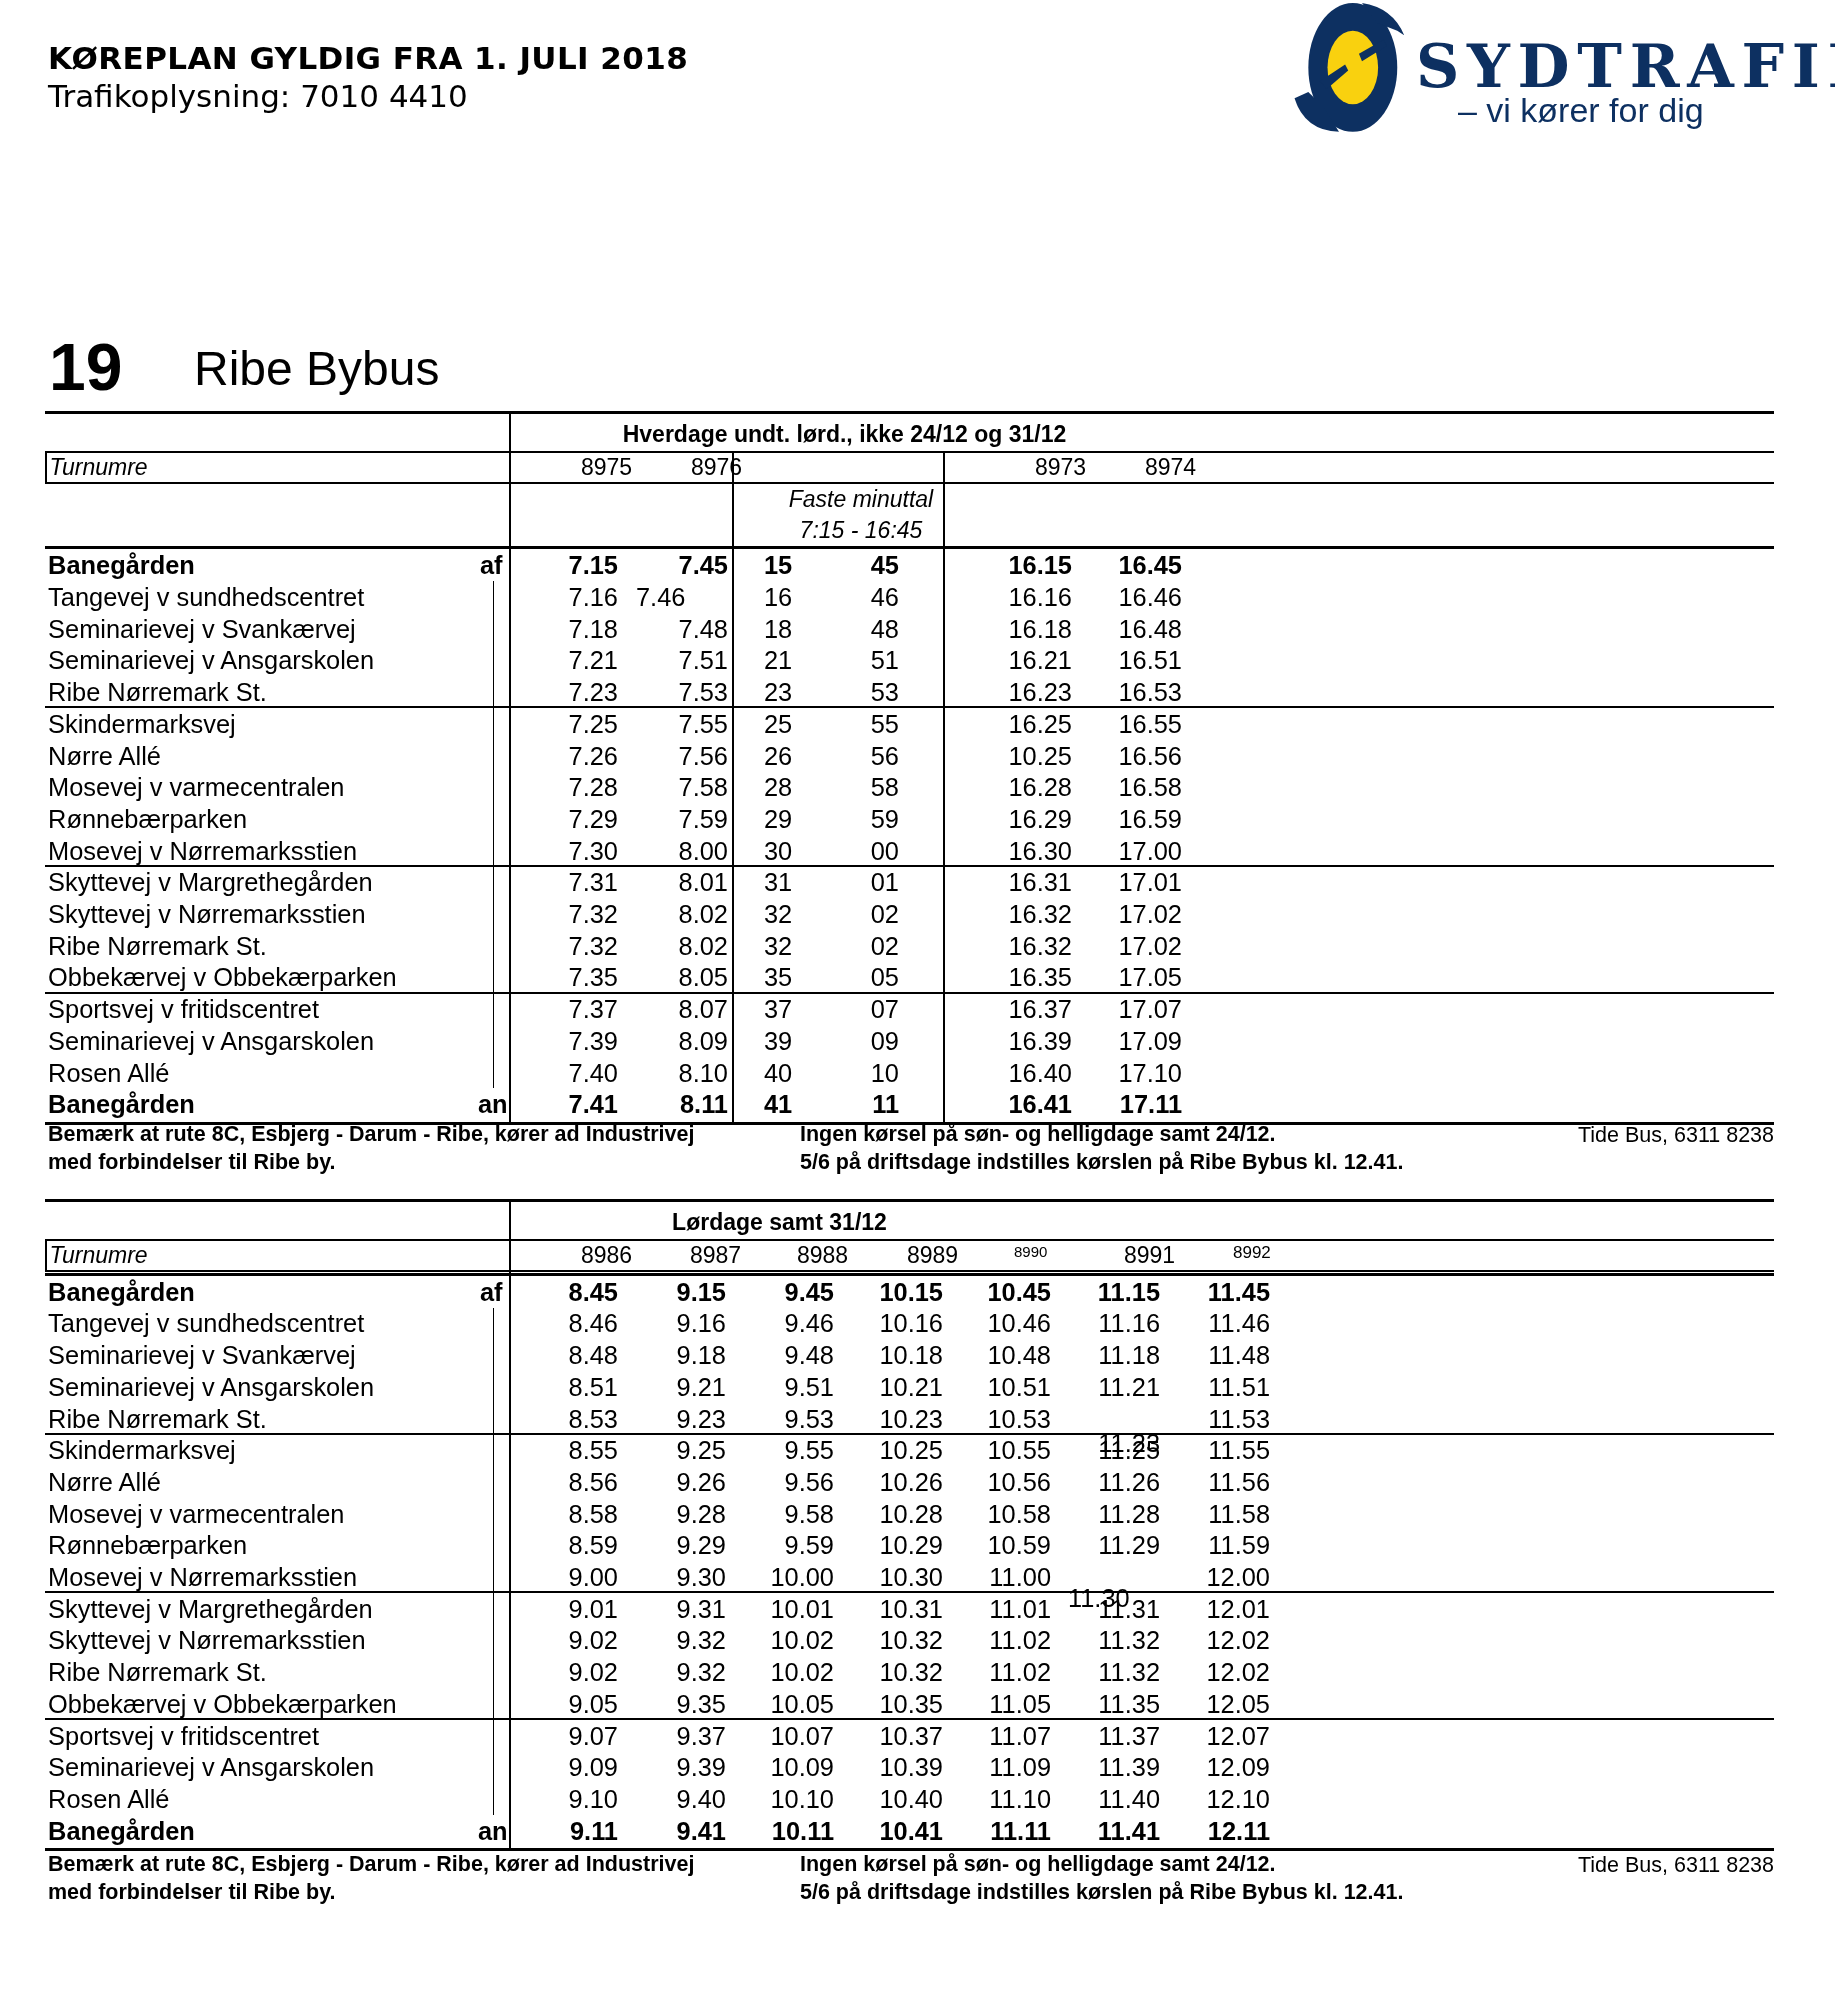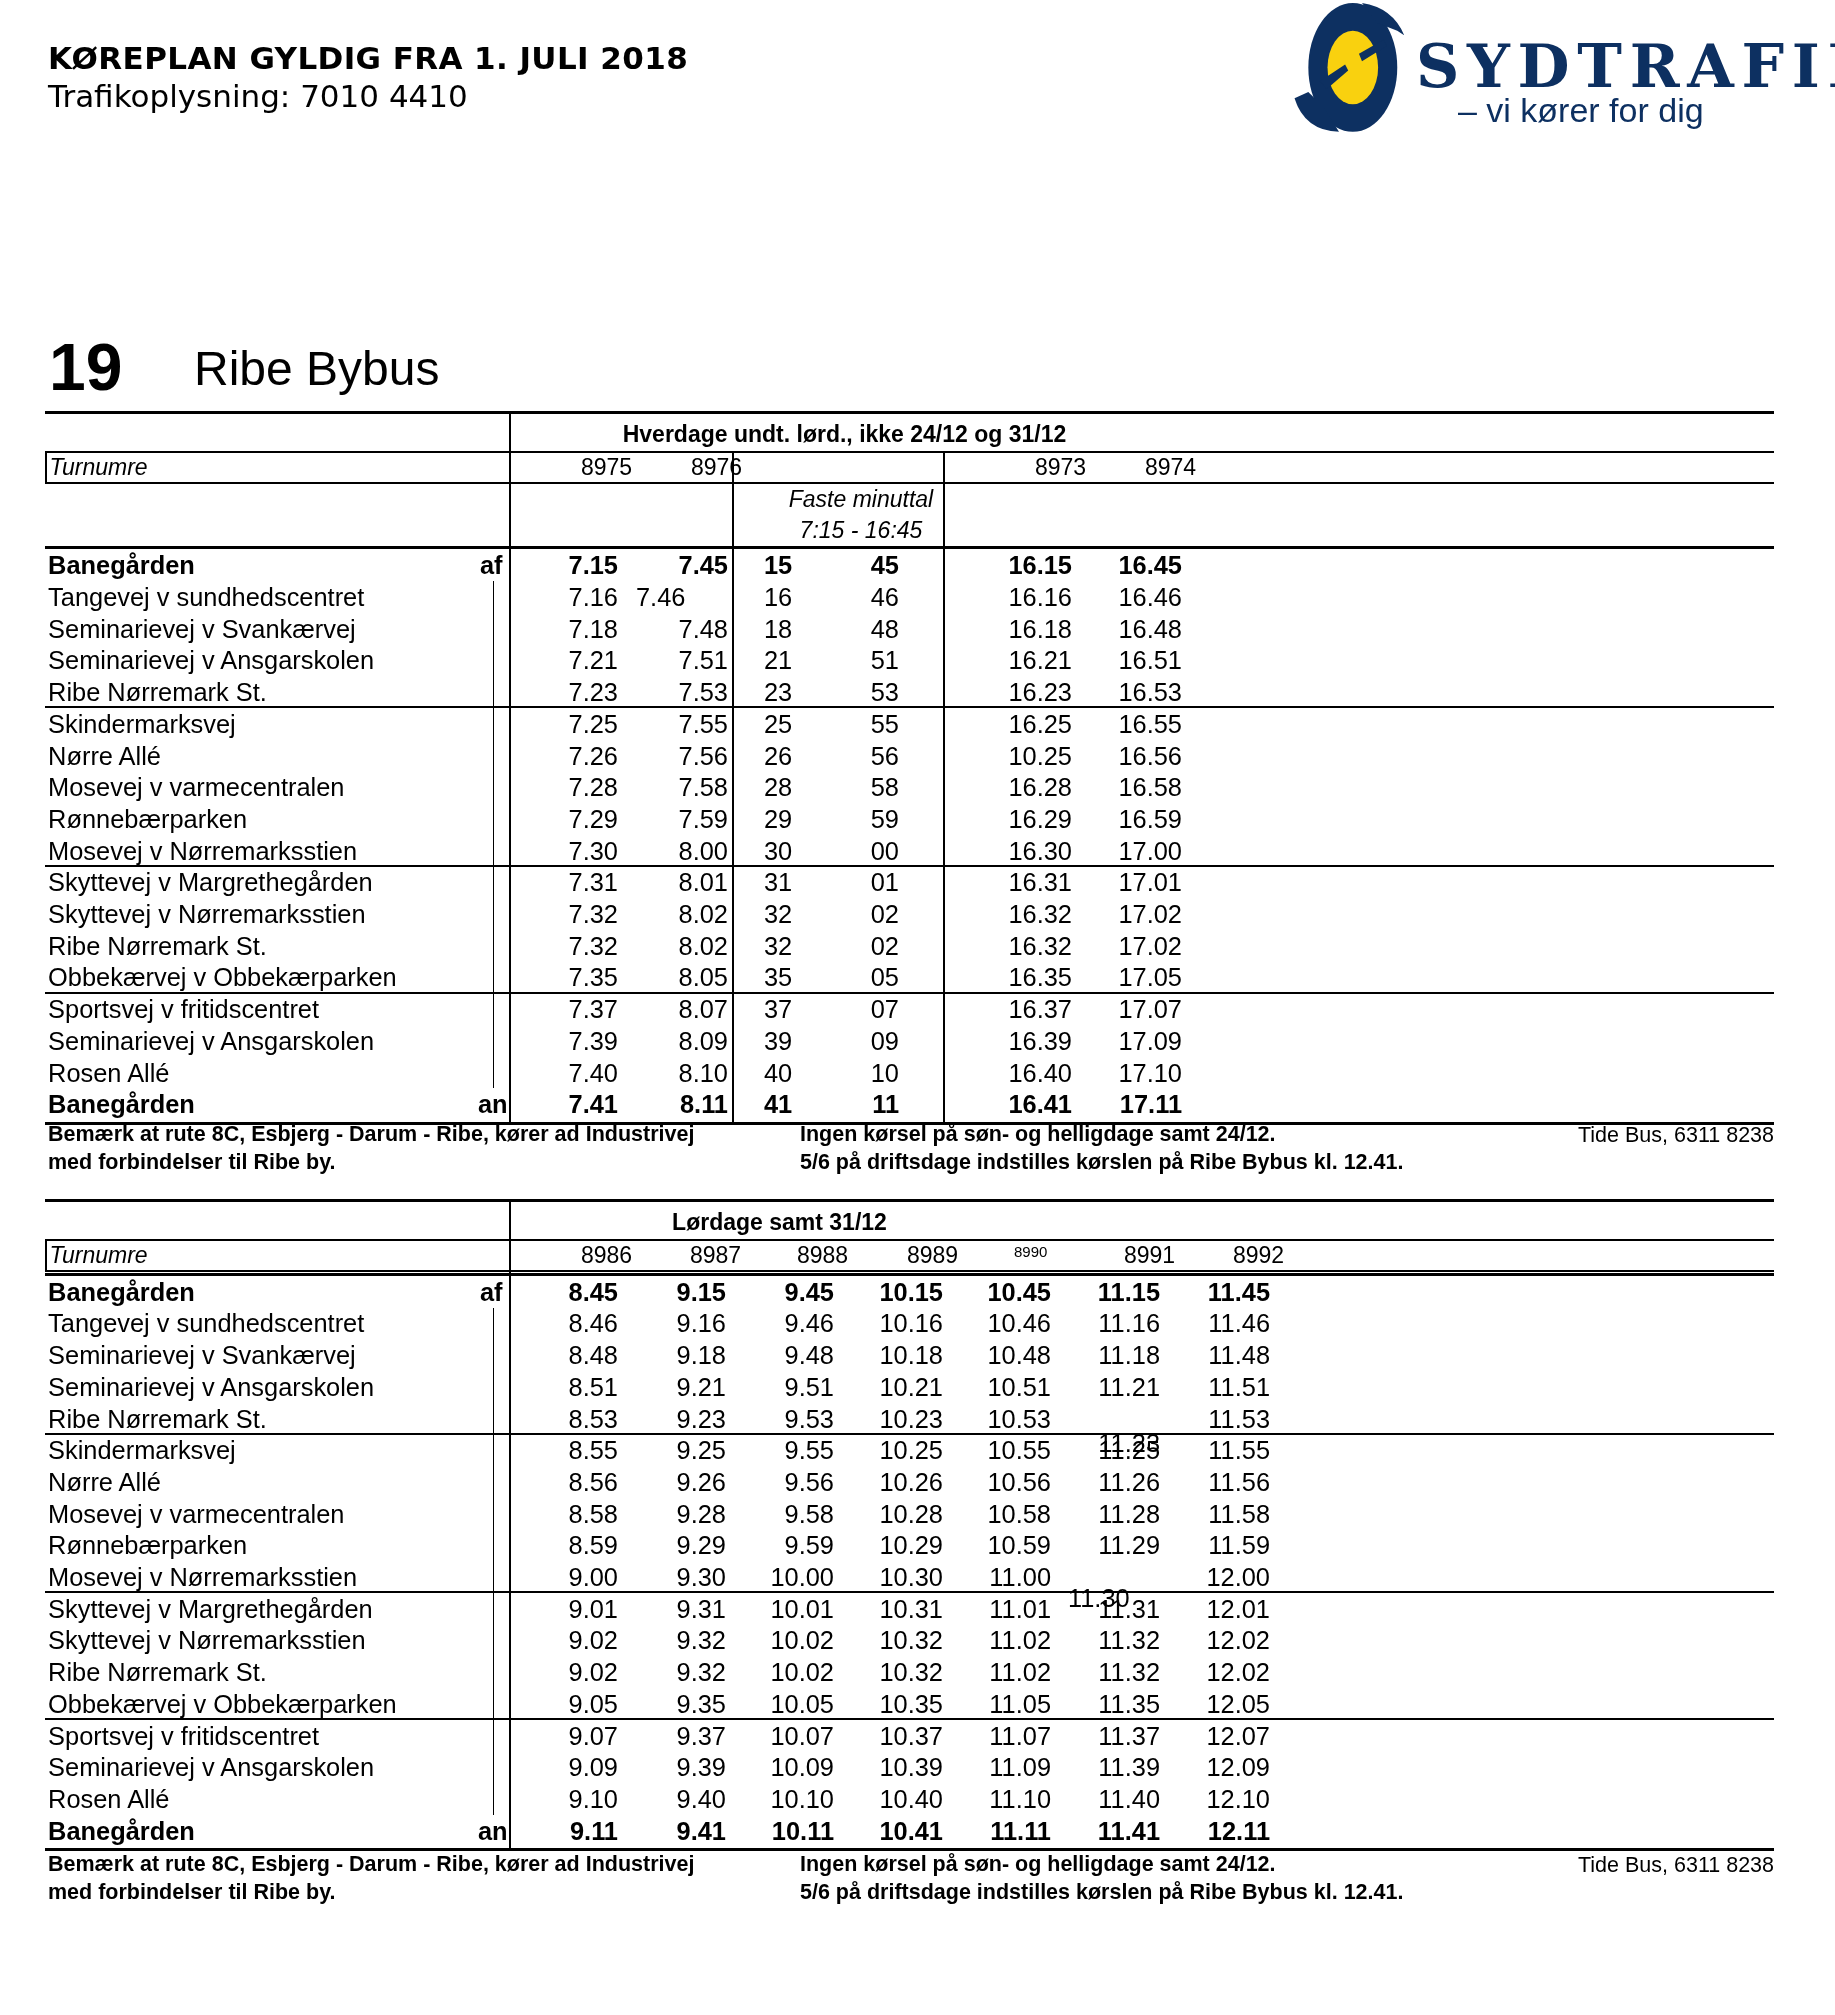--- a/index.html
+++ b/index.html
@@ -217,21 +217,21 @@
     <div class="line" style="top: 40px; height: 2.3px; left: 0px; width: 1729px;"></div>
     <div class="line" style="top: 71px; height: 1.5px; left: 0px; width: 1729px;"></div>
     <div class="line" style="left: 0px; top: 40px; height: 32px; width: 1.5px;"></div>
     <div class="cell i" style="left: 4.6px; top: 45px; font-size: 23px;">Turnumre</div>
     <div class="cell" style="left: 536px; top: 45px; font-size: 23px;">8986</div>
     <div class="cell" style="left: 645px; top: 45px; font-size: 23px;">8987</div>
     <div class="cell" style="left: 752px; top: 45px; font-size: 23px;">8988</div>
     <div class="cell" style="left: 862px; top: 45px; font-size: 23px;">8989</div>
     <div class="cell" style="left: 969px; top: 45px; font-size: 15px;">8990</div>
     <div class="cell" style="left: 1079px; top: 45px; font-size: 23px;">8991</div>
-    <div class="cell" style="left: 1188px; top: 45px; font-size: 23px;">8992</div>
+    <div class="cell" style="left: 1188px; top: 45px; font-size: 17px;">8992</div>
     <div class="line" style="top: 74px; height: 3.1px; left: 0px; width: 1729px;"></div>
     <div class="line" style="top: 234px; height: 2.3px; left: 0px; width: 1729px;"></div>
     <div class="line" style="top: 392px; height: 2.3px; left: 0px; width: 1729px;"></div>
     <div class="line" style="top: 519px; height: 2.3px; left: 0px; width: 1729px;"></div>
     <div class="line" style="top: 649px; height: 3.1px; left: 0px; width: 1729px;"></div>
     <div class="line" style="left: 448px; top: 109px; height: 507px; width: 0.8px;"></div>
     <div class="cell b" style="left: 3.1px; top: 81px;">Banegården</div>
     <div class="cell" style="left: 3.1px; top: 112px;">Tangevej v sundhedscentret</div>
     <div class="cell" style="left: 3.1px; top: 144px;">Seminarievej v Svankærvej</div>
     <div class="cell" style="left: 3.1px; top: 176px;">Seminarievej v Ansgarskolen</div>

